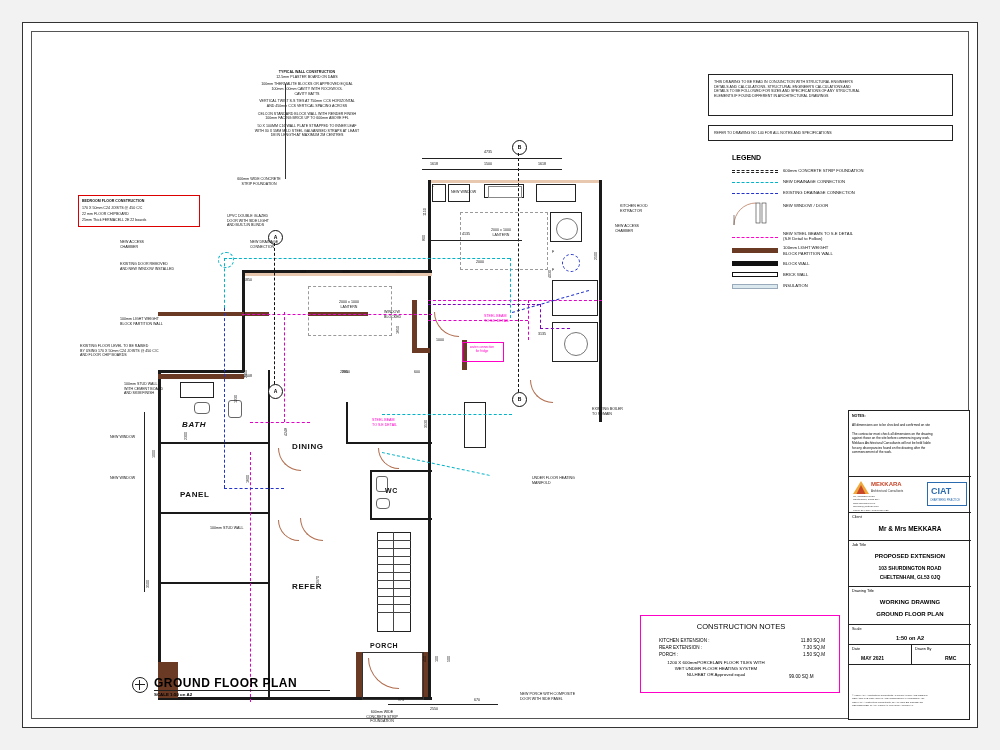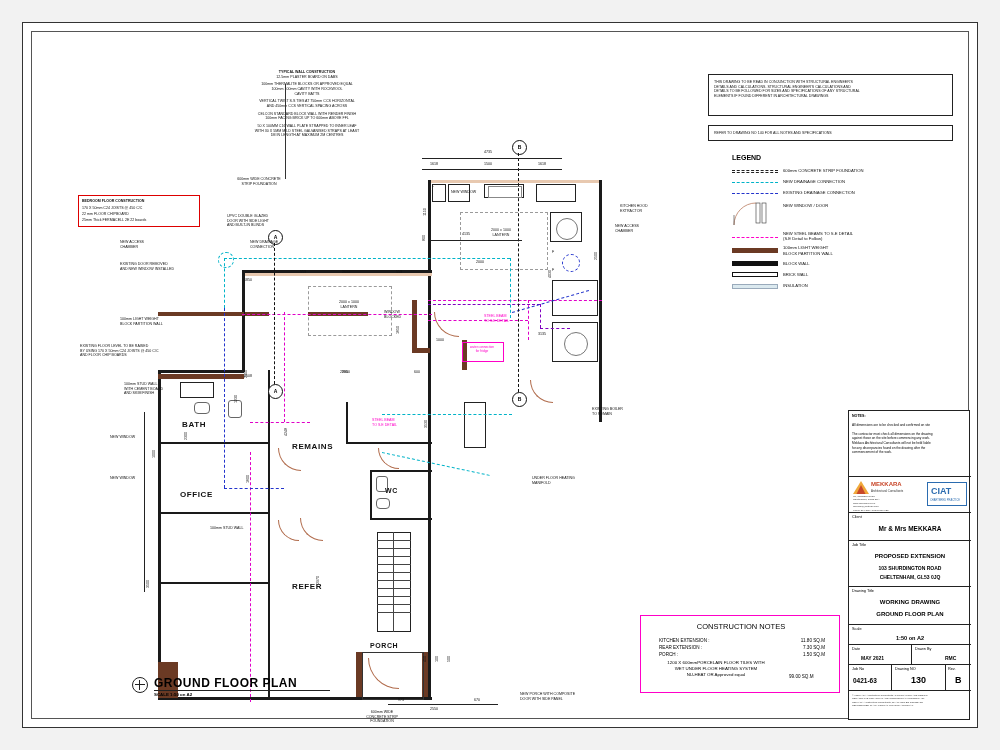--- a/index.html
+++ b/index.html
@@ -285,23 +285,23 @@
     <div class="abs" style="left:430px;top:102px;width:16px;height:16px;border:0.8px dashed #2233cc;border-radius:50%;"></div>
     <div class="abs" style="left:86px;top:100px;width:14px;height:14px;border:0.8px dashed #00b3c8;border-radius:50%;"></div>
 
     <div class="circ" style="left:136px;top:78px;width:13px;height:13px;line-height:13px;">A</div>
     <div class="circ" style="left:136px;top:232px;width:13px;height:13px;line-height:13px;">A</div>
     <div class="circ" style="left:380px;top:-12px;width:13px;height:13px;line-height:13px;">B</div>
     <div class="circ" style="left:380px;top:240px;width:13px;height:13px;line-height:13px;">B</div>
     <div class="abs" style="left:142px;top:91px;width:1px;height:141px;border-left:1px dashed #111;"></div>
     <div class="abs" style="left:386px;top:1px;width:1px;height:239px;border-left:1px dashed #111;"></div>
 
-    <div class="abs room" style="left:50px;top:268px;">BATH</div>
-    <div class="abs room" style="left:160px;top:290px;">REMAINS</div>
-    <div class="abs room" style="left:48px;top:338px;">OFFICE</div>
+    <div class="abs room" style="left:50px;top:268px;font-style:italic;">BATH</div>
+    <div class="abs room" style="left:160px;top:290px;">DINING</div>
+    <div class="abs room" style="left:48px;top:338px;">PANEL</div>
     <div class="abs room" style="left:160px;top:430px;">REFER</div>
     <div class="abs room" style="left:253px;top:335px;font-size:7px;">WC</div>
     <div class="abs room" style="left:238px;top:490px;font-size:7px;">PORCH</div>
 
   </div>
 
   <div class="abs tiny" style="left:88px;top:208px;width:60px;white-space:pre-line;">NEW ACCESS
 CHAMBER</div>
   <div class="abs tiny" style="left:218px;top:208px;width:60px;white-space:pre-line;">NEW DRAINAGE
 CONNECTION</div>
@@ -475,30 +475,20 @@
     </div>
 
     <div class="abs" style="left:0;top:234px;width:122px;height:20px;border-bottom:1px solid #222;box-sizing:border-box;">
       <div class="abs" style="left:3px;top:2px;font-size:3.8px;">Date</div>
       <div class="abs" style="left:12px;top:10px;font-size:5px;font-weight:bold;">MAY 2021</div>
       <div class="abs" style="left:62px;top:0;width:1px;height:20px;background:#222;"></div>
       <div class="abs" style="left:66px;top:2px;font-size:3.8px;">Drawn By</div>
       <div class="abs" style="left:96px;top:10px;font-size:5px;font-weight:bold;">RMC</div>
     </div>
 
-    <div class="abs" style="left:0;top:254px;width:122px;height:26px;border-bottom:1px solid #222;box-sizing:border-box;">
-      <div class="abs" style="left:3px;top:2px;font-size:3.8px;">Job No</div>
-      <div class="abs" style="left:4px;top:12px;font-size:6.5px;font-weight:bold;">0421-63</div>
-      <div class="abs" style="left:42px;top:0;width:1px;height:26px;background:#222;"></div>
-      <div class="abs" style="left:46px;top:2px;font-size:3.8px;">Drawing NO</div>
-      <div class="abs" style="left:62px;top:10px;font-size:9px;font-weight:bold;">130</div>
-      <div class="abs" style="left:96px;top:0;width:1px;height:26px;background:#222;"></div>
-      <div class="abs" style="left:99px;top:2px;font-size:3.8px;">Rev.</div>
-      <div class="abs" style="left:106px;top:10px;font-size:9px;font-weight:bold;">B</div>
-    </div>
 
     <div class="abs" style="left:3px;top:283px;width:116px;font-size:2.4px;line-height:1.45;color:#333;white-space:pre-line;">© MEKKARA Architectural Consultants.  THIS DRAWING AND DESIGN
 REMAINS THE COPYRIGHT AND INTELLECTUAL PROPERTY OF
 MEKKARA Architectural Consultants, SHALL NOT BE COPIED OR
 REPRODUCED IN ANY FORMAT WITHOUT APPROVAL.</div>
   </div>
 
  </div>
 </div>
 

